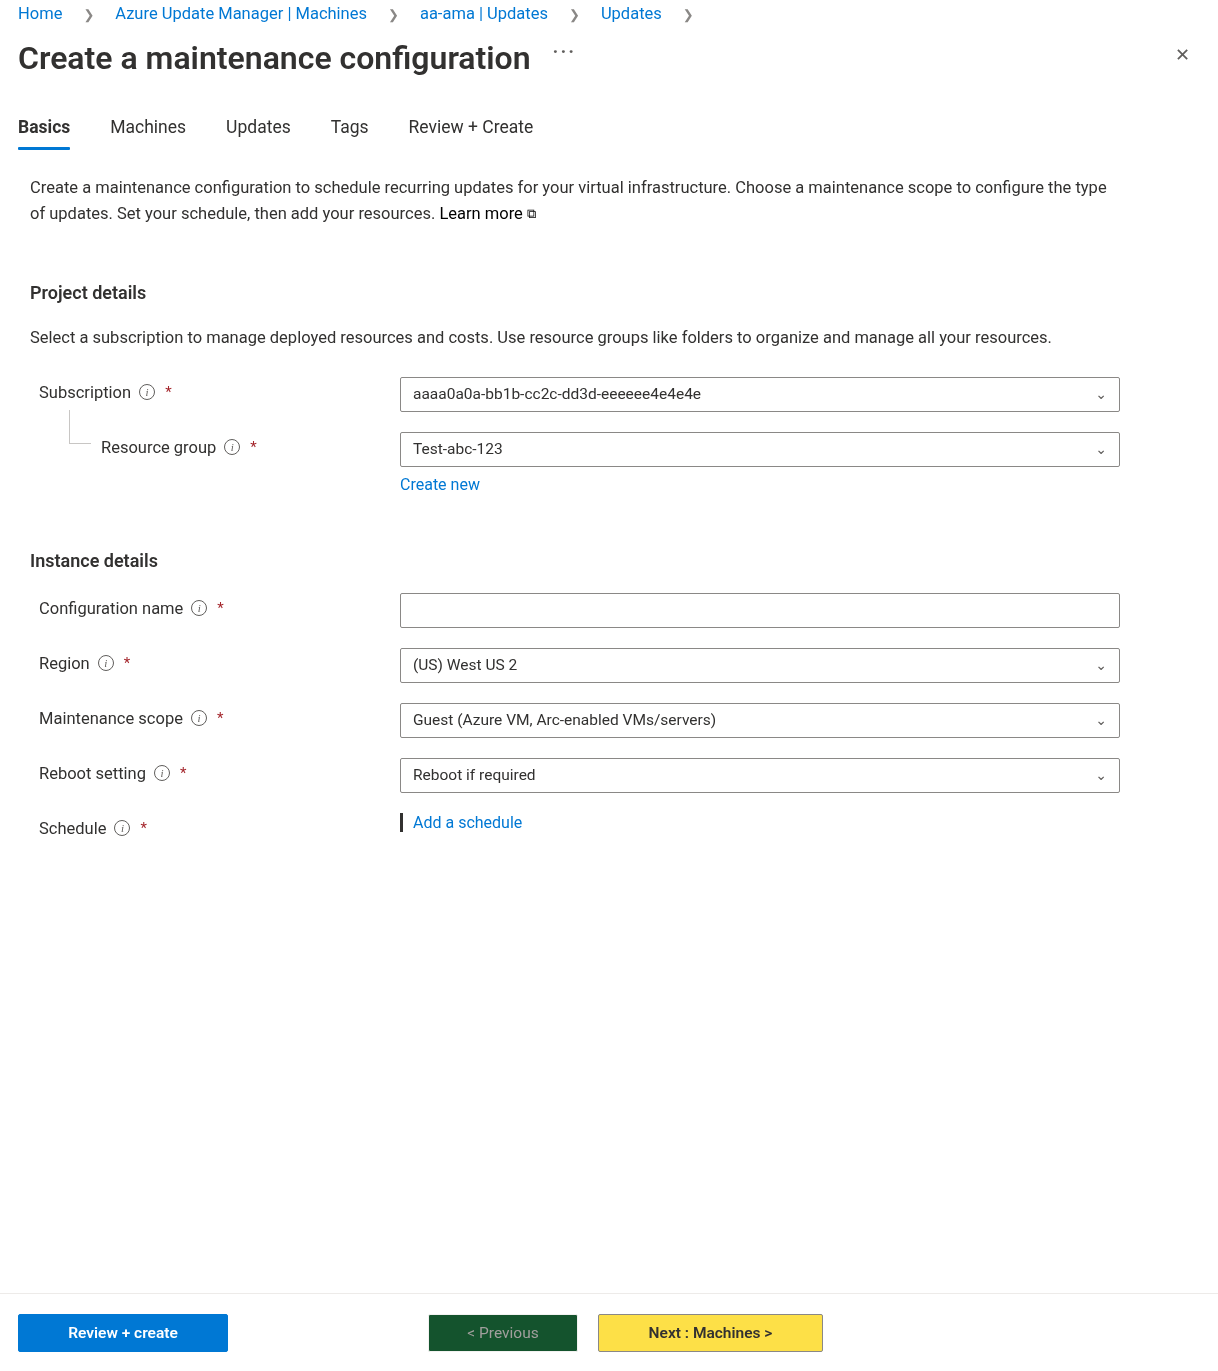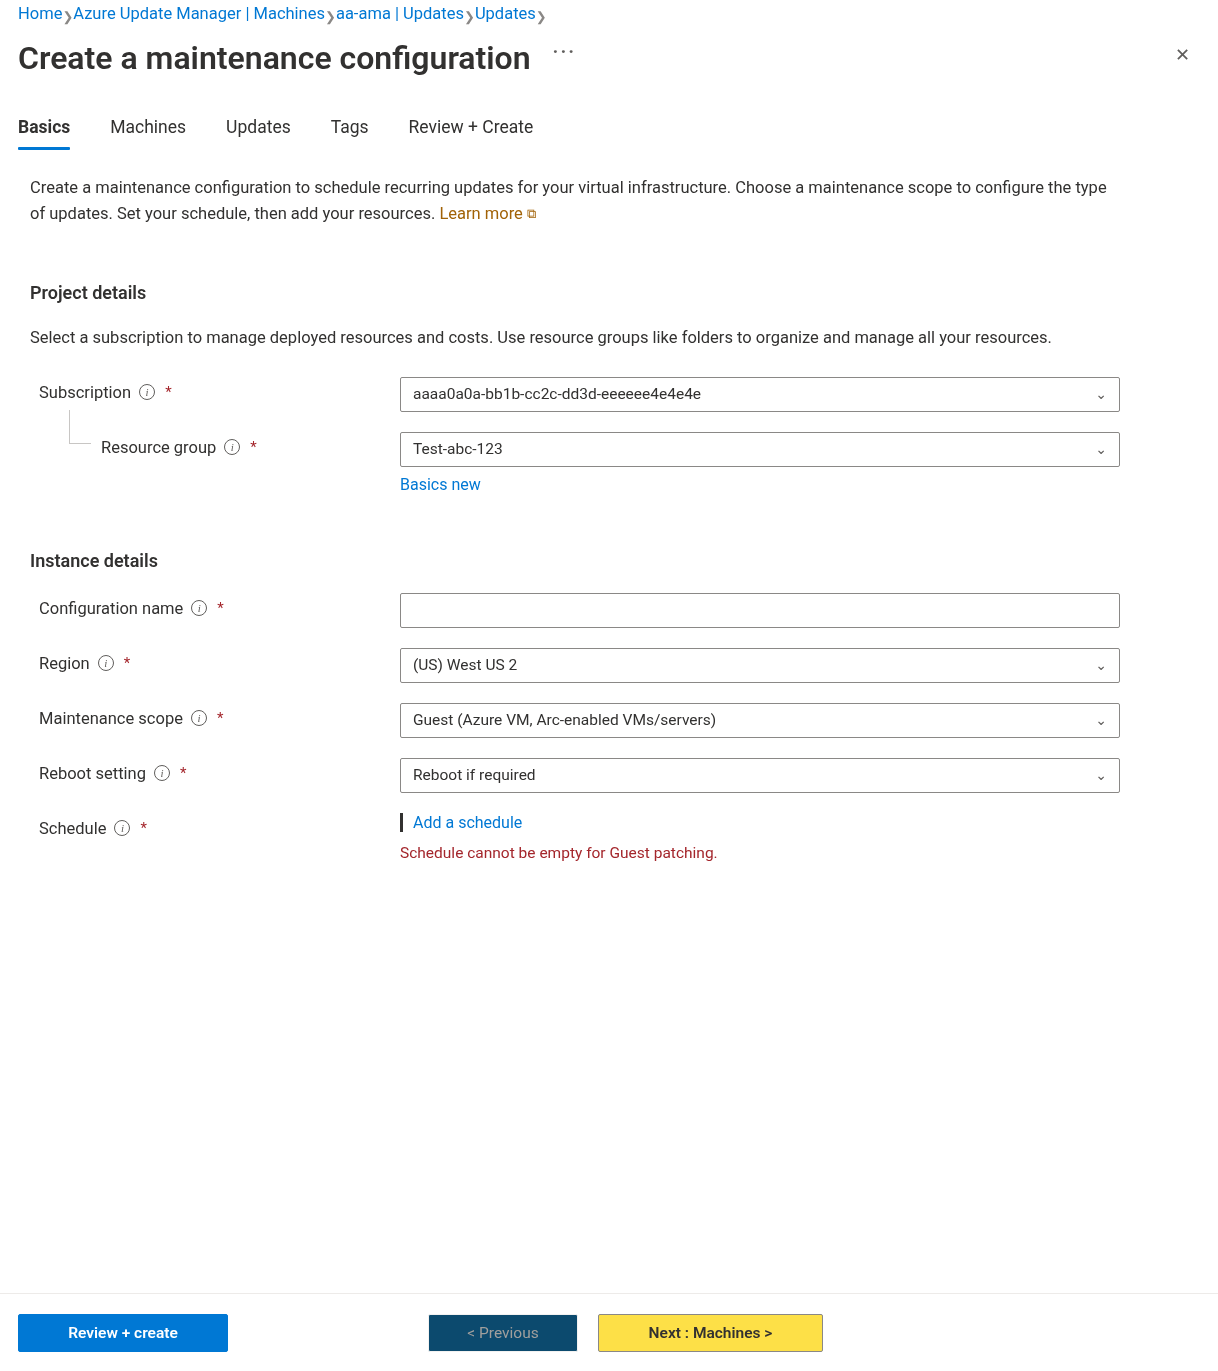--- a/index.html
+++ b/index.html
@@ -10,22 +10,22 @@
     background: #ffffff;
     width: 1218px;
     height: 1371px;
     position: relative;
     overflow: hidden;
   }
 
   
   .breadcrumbs {
     display: flex;
-    align-items: flex-end;
-    gap: 0;
+    align-items: center;
+    gap: 21px;
     padding: 4px 18px 0 18px;
     font-size: 16.5px;
   }
   .breadcrumbs a { color: #0078d4; cursor: pointer; }
   .breadcrumbs .sep { color: #8a8886; font-size: 13px; position: relative; top: 1px; user-select:none; }
 
   
   .header {
     display: flex;
     align-items: center;
@@ -79,21 +79,21 @@
   
   .content {
     padding: 26px 30px 0 30px;
     max-width: 1150px;
   }
   .intro {
     font-size: 16.5px;
     line-height: 1.55;
     color: #323130;
   }
-  .intro a { color: #a16207; cursor: pointer; }
+  .intro a { color: #000000; cursor: pointer; }
   .ext-icon { font-size: 13px; margin-left: 4px; position: relative; top:-1px;}
 
   h2.section {
     font-size: 18px;
     font-weight: 600;
     margin-top: 56px;
     margin-bottom: 22px;
   }
   .section-desc {
     font-size: 16.5px;
@@ -207,21 +207,21 @@
     min-width: 210px;
   }
   .btn.secondary {
     background: #fde047;
     color: #323130;
     border: 1px solid #8a8886;
     font-weight: 600;
     min-width: 225px;
   }
   .btn.ghost {
-    background: #0c4a6e;
+    background: #14532d;
     color: #a19f9d;
     border: 1px solid #f3f2f1;
     min-width: 150px;
     margin-left: 180px;
     cursor: default;
   }
 </style>
 </head>
 <body>
 
@@ -283,21 +283,21 @@
       <span class="indent-line"></span>
       <span>Resource group</span>
       <span class="info-icon">i</span>
       <span class="req">*</span>
     </div>
     <div class="field-col">
       <div class="select-box">
         <span>Test-abc-123</span>
         <span class="chevron">⌄</span>
       </div>
-      <a class="link">Basics new</a>
+      <a class="link">Create new</a>
     </div>
   </div>
 
   <h2 class="section">Instance details</h2>
 
   <div class="row">
     <div class="label-col">
       <span>Configuration name</span>
       <span class="info-icon">i</span>
       <span class="req">*</span>
@@ -354,21 +354,20 @@
   <div class="row">
     <div class="label-col">
       <span>Schedule</span>
       <span class="info-icon">i</span>
       <span class="req">*</span>
     </div>
     <div class="field-col">
       <div class="schedule-block">
         <a class="link">Add a schedule</a>
       </div>
-      <div class="error-text">Schedule cannot be empty for Guest patching.</div>
     </div>
   </div>
 
 </div>
 
 <div class="footer">
   <div class="btn primary">Review + create</div>
   <div class="btn ghost">&lt; Previous</div>
   <div class="btn secondary">Next : Machines &gt;</div>
 </div>

